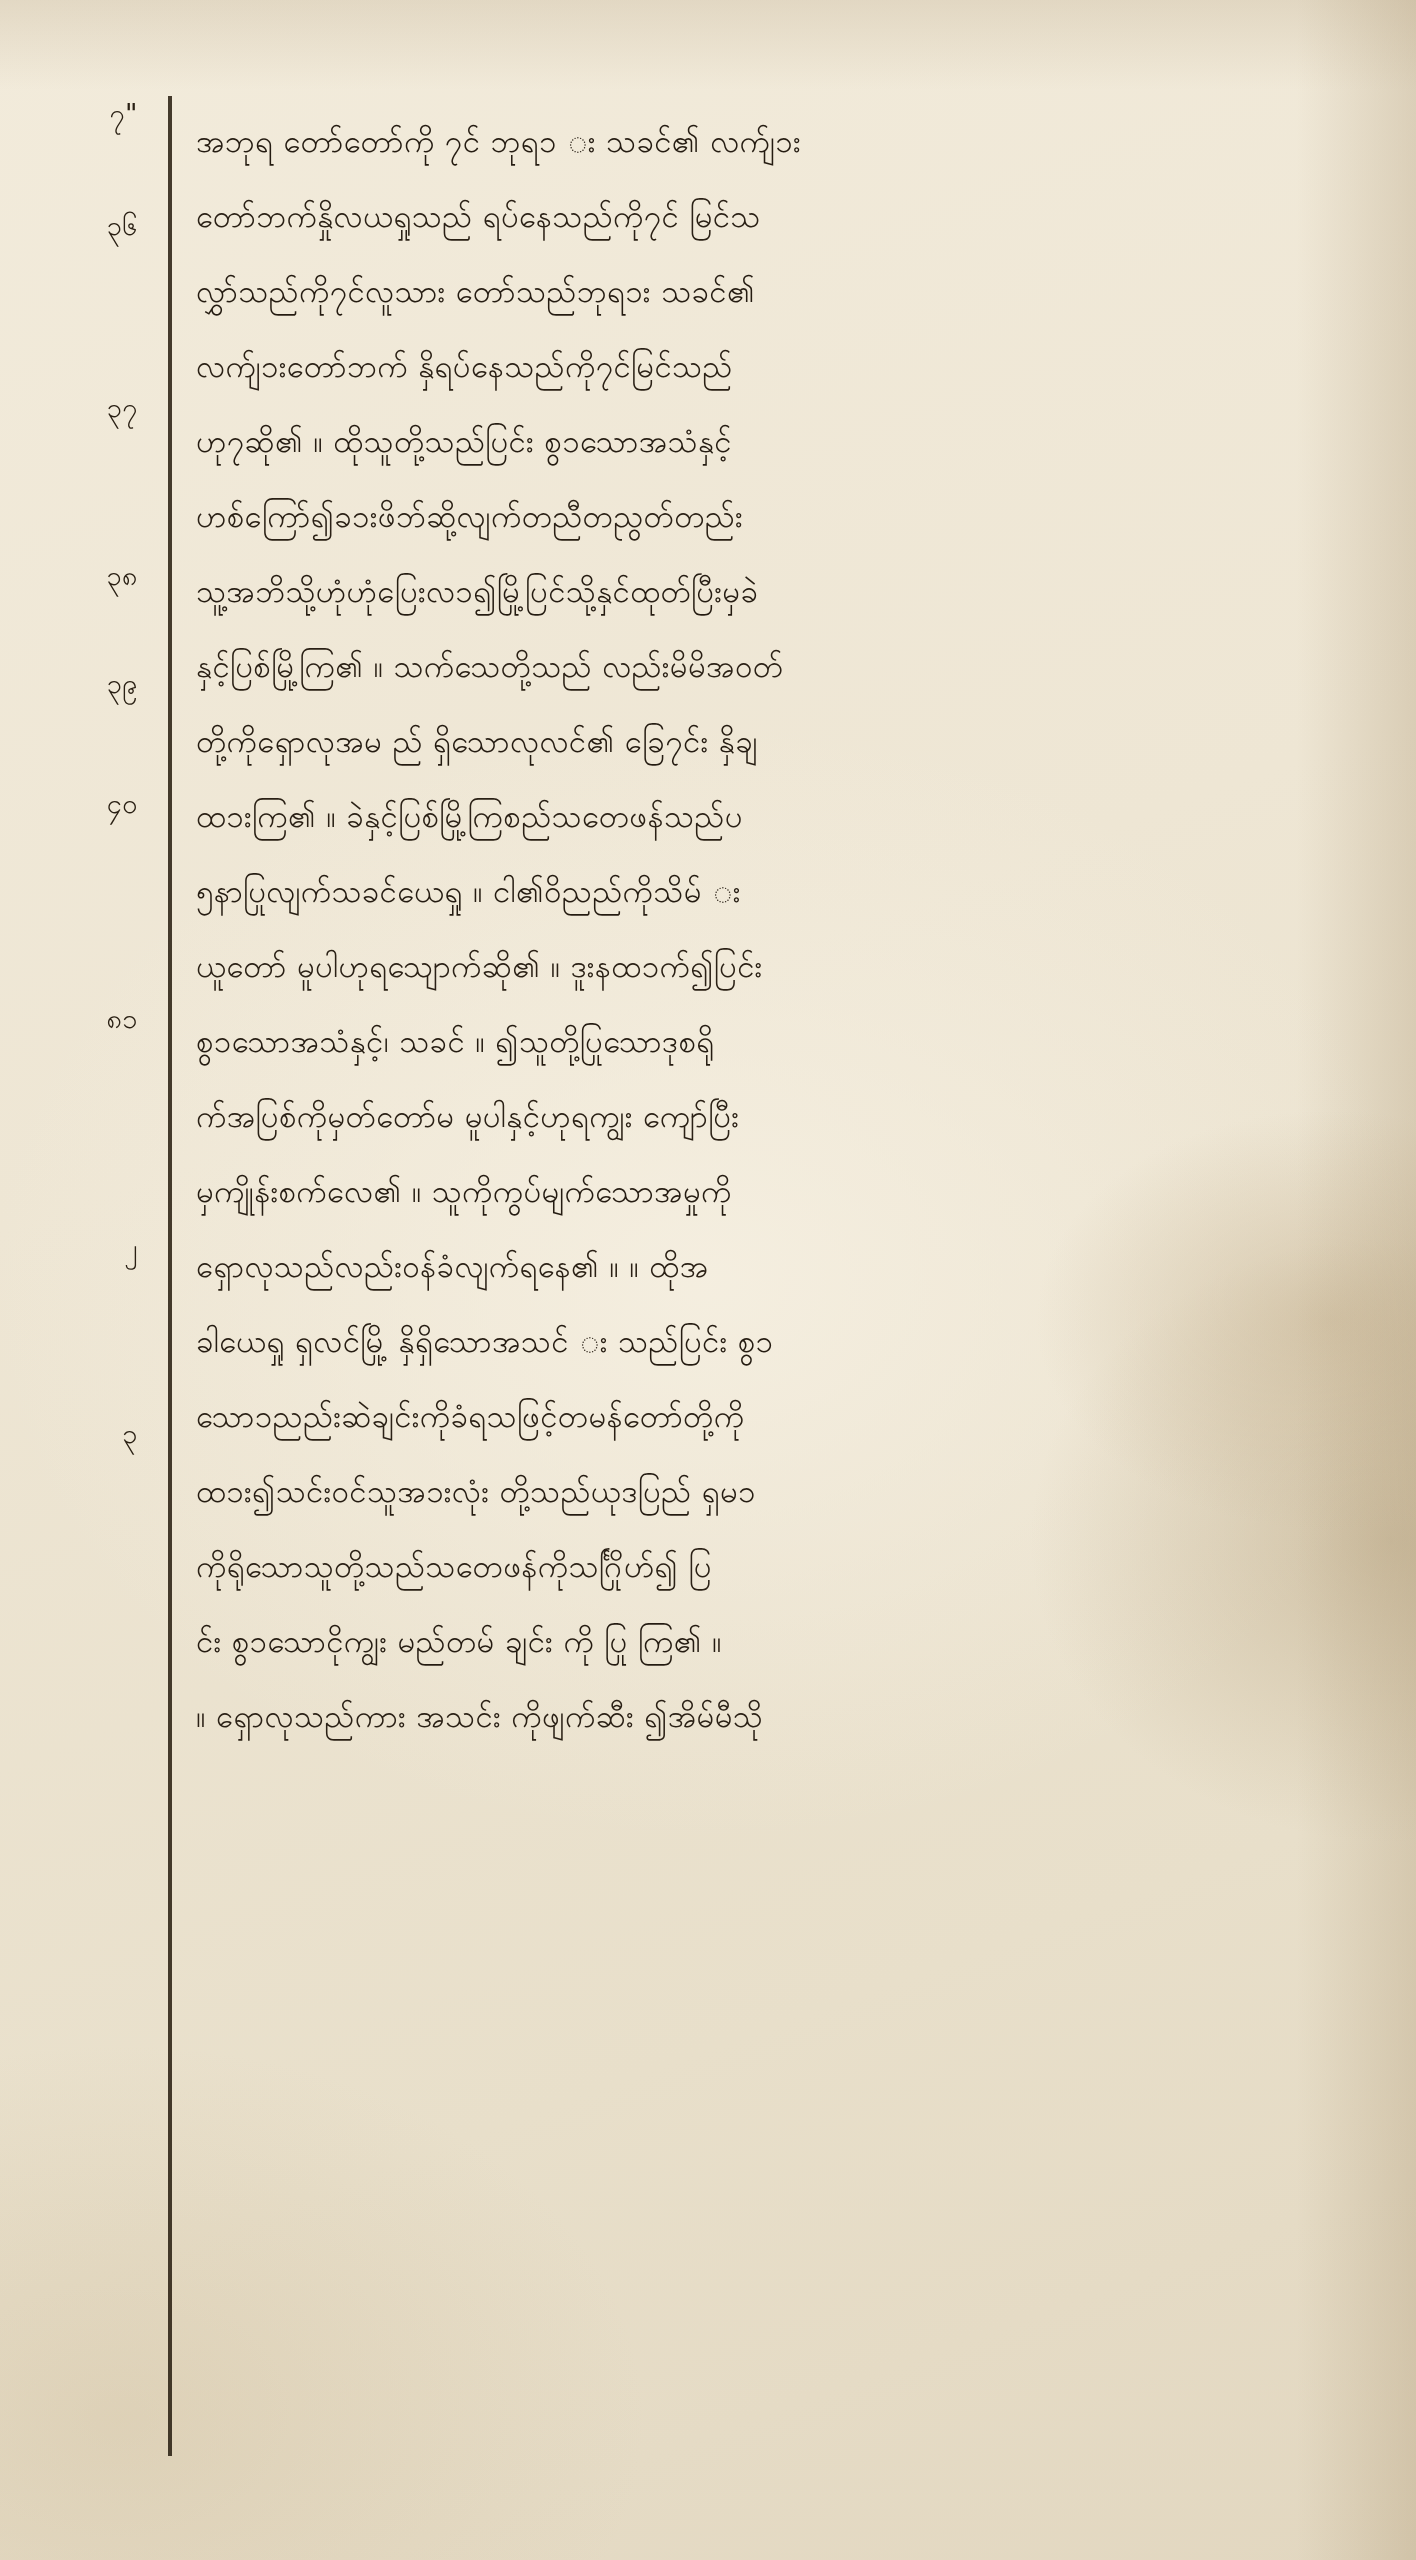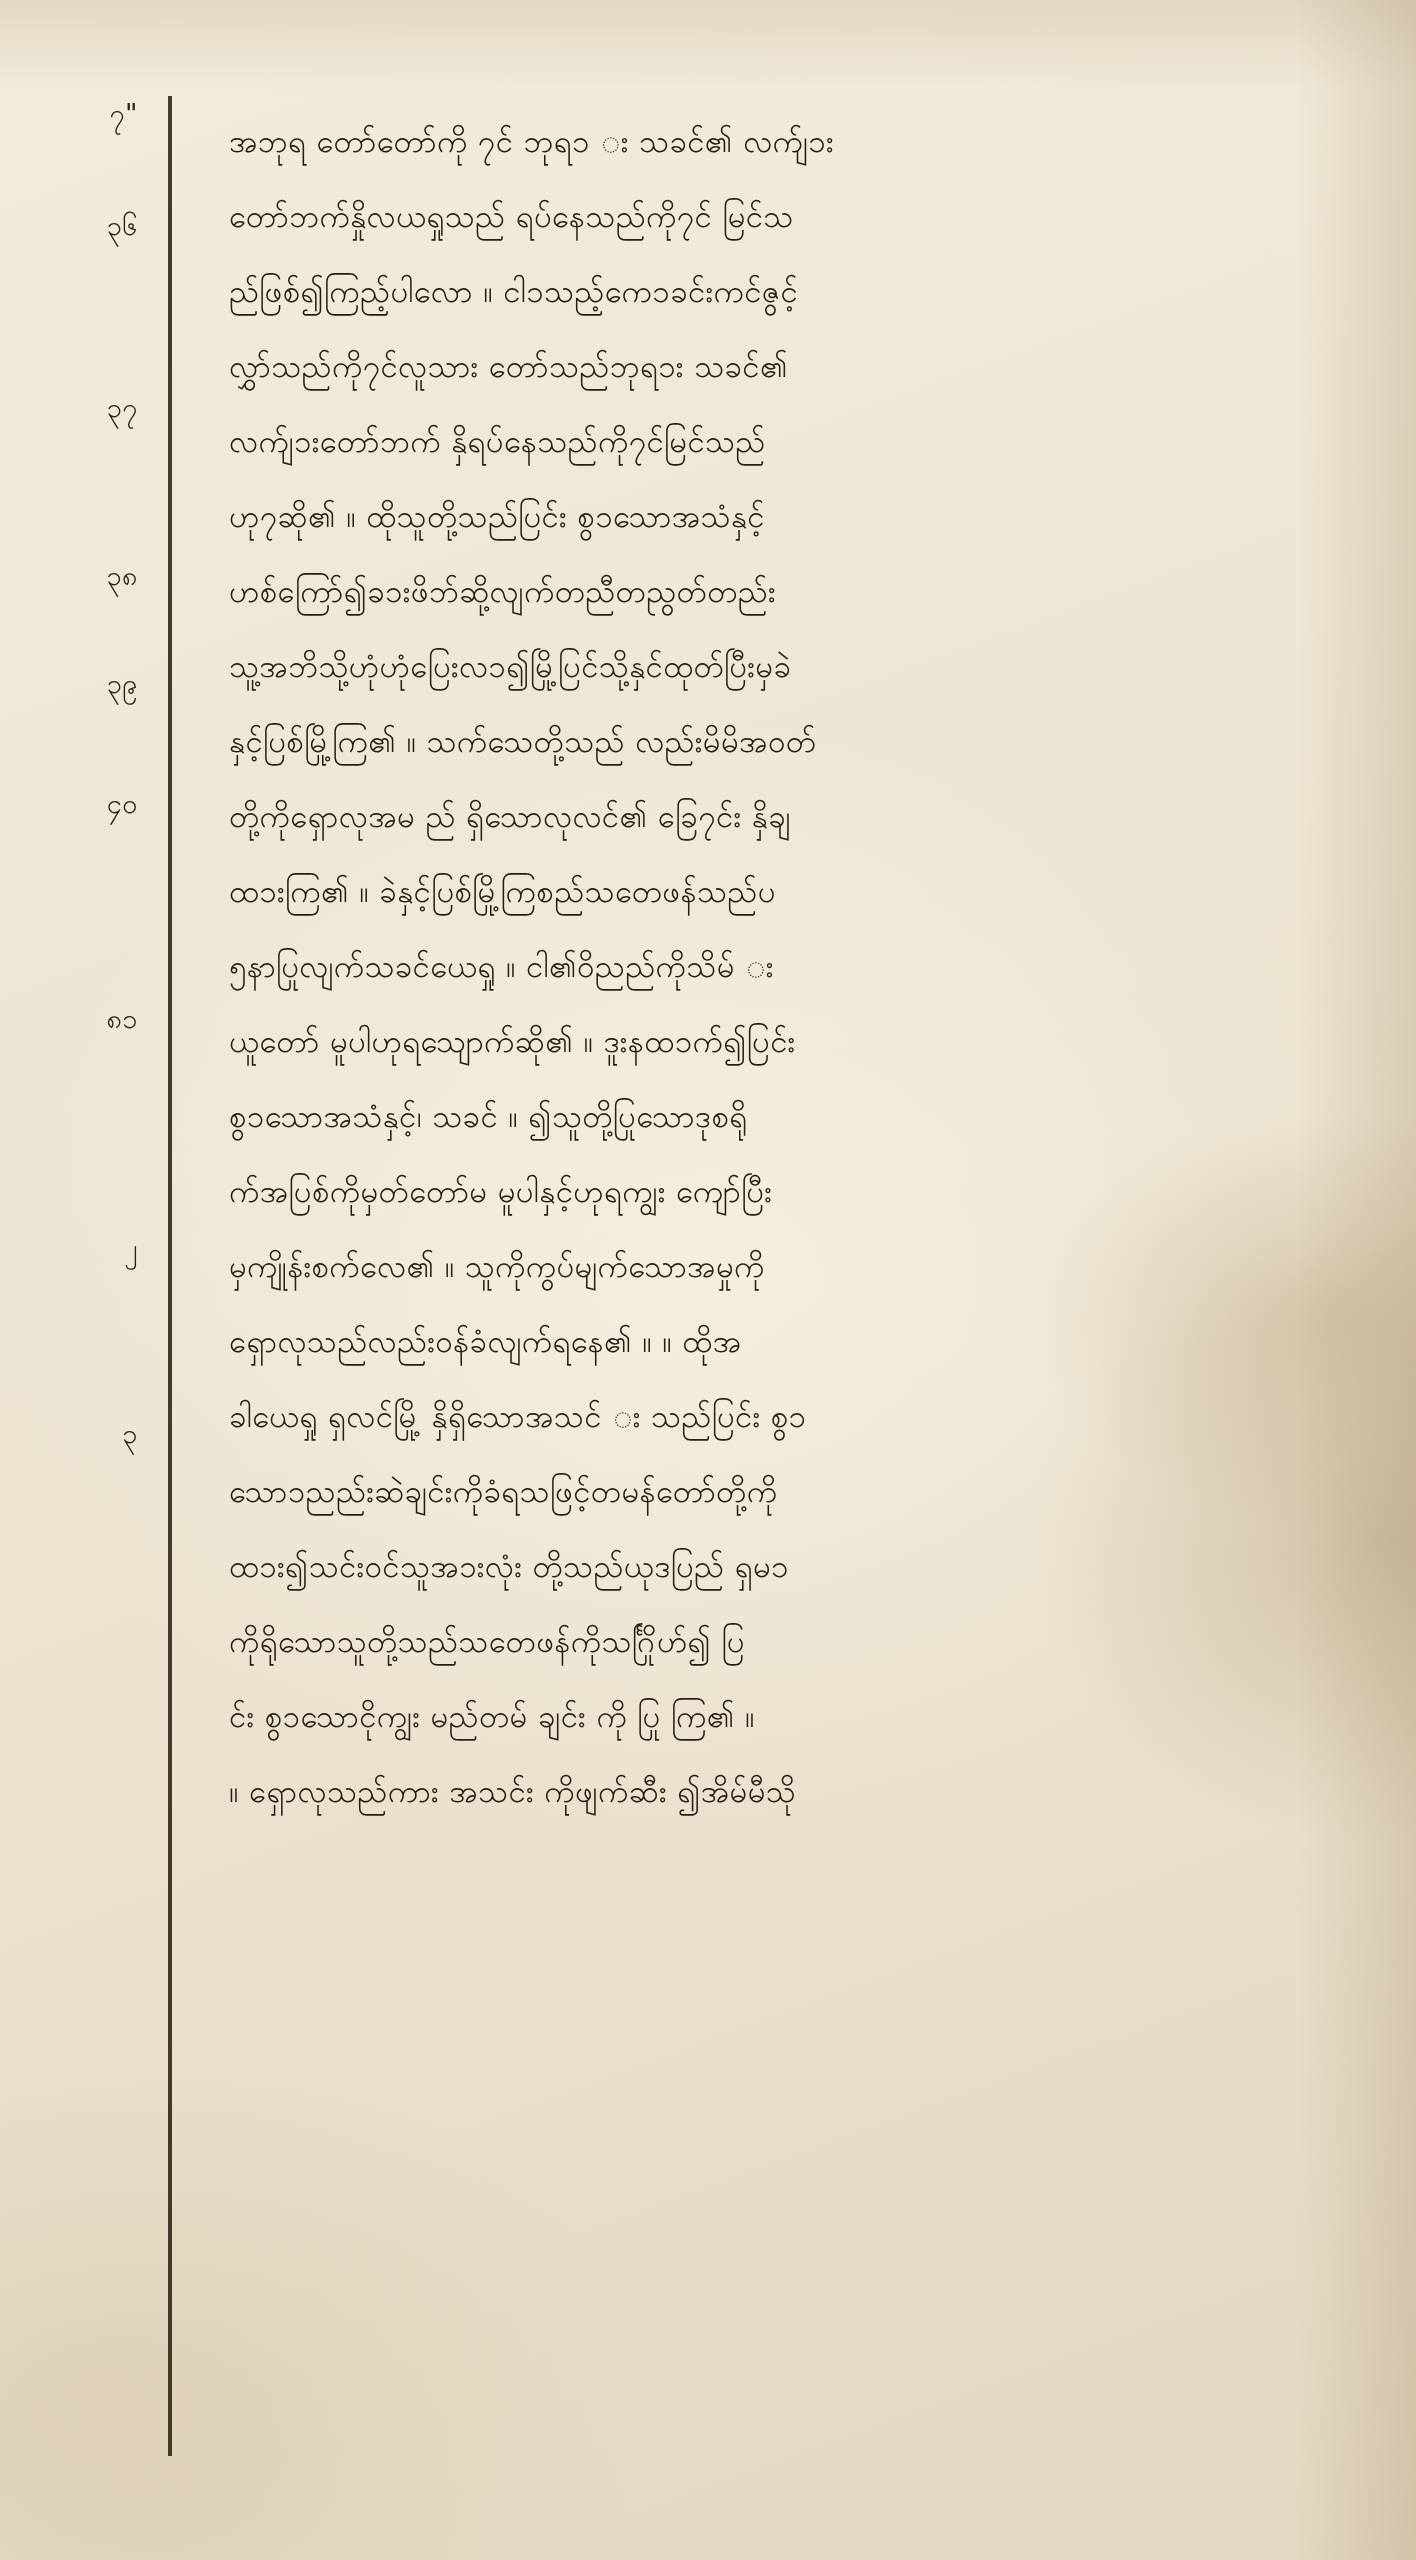--- a/index.html
+++ b/index.html
@@ -82,21 +82,20 @@
     top: 104px;
     width: 1140px;
   }
   .line {
     font-family: "DejaVu Sans", sans-serif;
     font-size: 31px;
     line-height: 75px;
     color: #231a10;
     white-space: nowrap;
     letter-spacing: 0.4px;
-    margin-left: 33px;
   }
 
   
   .line:nth-child(odd)  { color: #241b11; }
   .line:nth-child(even) { color: #2a2015; }
 </style>
 </head>
 <body>
 
 <div id="page">
@@ -111,21 +110,20 @@
     <span class="margin-num" style="top:570px;text-align:right;">၃၉</span>
     <span class="margin-num" style="top:690px;">၄၀</span>
     <span class="margin-num" style="top:905px;">၈၁</span>
     <span class="margin-num" style="top:1135px;">၂</span>
     <span class="margin-num" style="top:1320px;">၃</span>
   </div>
 
   <div id="text-block">
     <div class="line">အဘုရ တော်တော်ကို ၇င် ဘုရ၁ း သခင်၏ လက်ျ၁း</div>
     <div class="line">တော်ဘက်နှိုလယရှုသည် ရပ်နေသည်ကို၇င် မြင်သ</div>
-    <div class="line">ည်ဖြစ်၍ကြည့်ပါလော ။ ငါ၁သည့်ကေ၁ခင်းကင်ဇွင့်</div>
     <div class="line">လွှာ်သည်ကို၇င်လူသား တော်သည်ဘုရ၁း သခင်၏</div>
     <div class="line">လက်ျ၁းတော်ဘက် နှိရပ်နေသည်ကို၇င်မြင်သည်</div>
     <div class="line">ဟု၇ဆို၏ ။ ထိုသူတို့သည်ပြင်း စွ၁သောအသံနှင့်</div>
     <div class="line">ဟစ်ကြော်၍ခ၁းဖိဘ်ဆို့လျက်တညီတညွတ်တည်း</div>
     <div class="line">သူ့အဘိသို့ဟုံဟုံပြေးလ၁၍မြို့ပြင်သို့နှင်ထုတ်ပြီးမှခဲ</div>
     <div class="line">နှင့်ပြစ်မြို့ကြ၏ ။ သက်သေတို့သည် လည်းမိမိအဝတ်</div>
     <div class="line">တို့ကိုရှောလုအမ ည် ရှိသောလုလင်၏ ခြေ၇င်း နှိချ</div>
     <div class="line">ထ၁းကြ၏ ။ ခဲနှင့်ပြစ်မြို့ကြစည်သတေဖန်သည်ပ</div>
     <div class="line">၅နာပြုလျက်သခင်ယေရှု ။ ငါ၏ဝိညည်ကိုသိမ် း</div>
     <div class="line">ယူတော် မူပါဟုရသျောက်ဆို၏ ။ ဒူးနထ၁က်၍ပြင်း</div>

